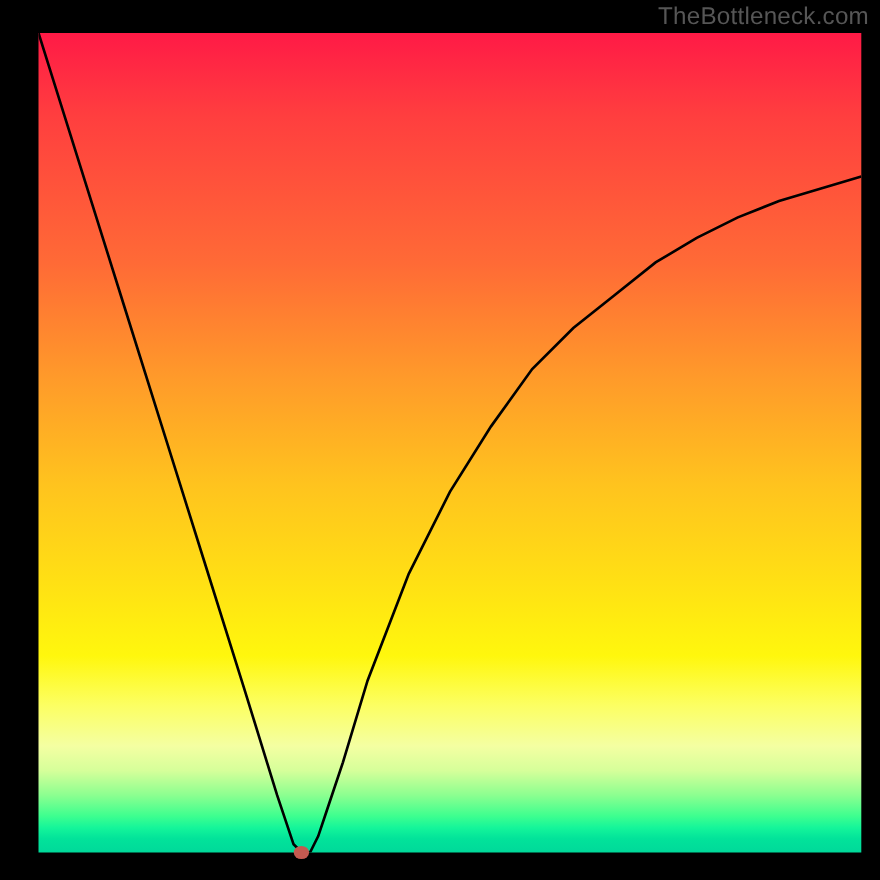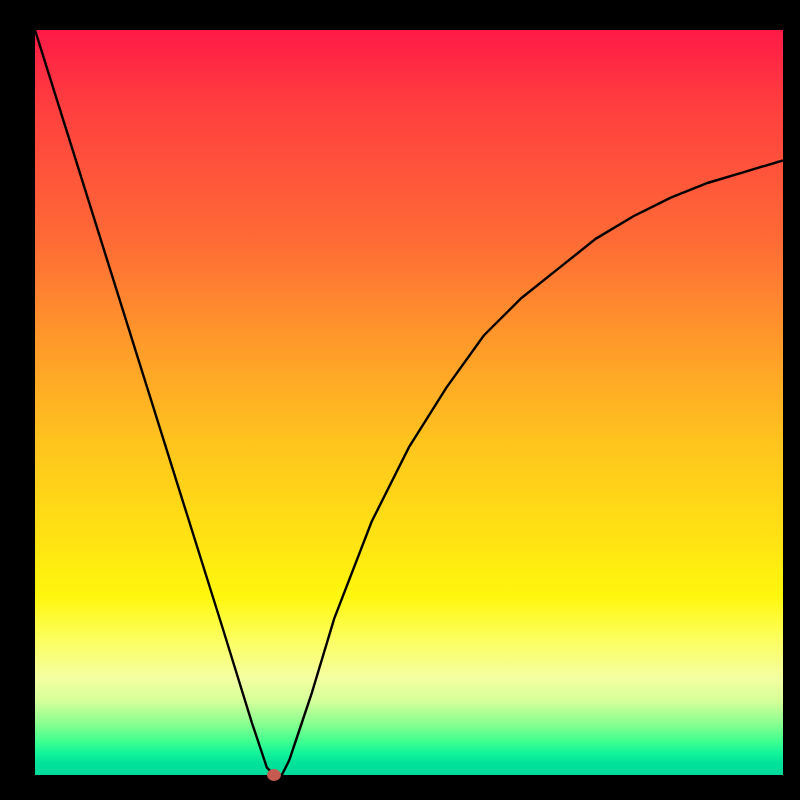--- a/index.html
+++ b/index.html
@@ -70,20 +70,21 @@
     width: 748px;
     height: 745px;
     z-index: 4;
   }
 </style>
 </head>
 <body>
 
 <div class="outer">
 
+  <div class="watermark">TheBottleneck.com</div>
 
   <div class="plot">
 
     <svg class="curve" viewBox="0 0 748 745" preserveAspectRatio="none">
       <path id="curve-path" d="M0.00 0.00 L37.40 119.20 L74.80 238.40 L112.20 357.60 L149.60 476.80 L187.00 596.00 L216.92 692.85 L231.88 737.55 L239.36 745.00 L246.84 745.00 L254.32 730.10 L261.80 707.75 L276.76 663.05 L299.20 588.55 L336.60 491.70 L374.00 417.20 L411.40 357.60 L448.80 305.45 L486.20 268.20 L523.60 238.40 L561.00 208.60 L598.40 186.25 L635.80 167.63 L673.20 152.73 L710.60 141.55 L748.00 130.38" fill="none" stroke="#000000" stroke-width="2.4"></path>
     </svg>
 
     <div id="marker" class="marker" style="left: 239.36px; top: 745px; background: rgb(196, 90, 80);"></div>
   </div>
 

